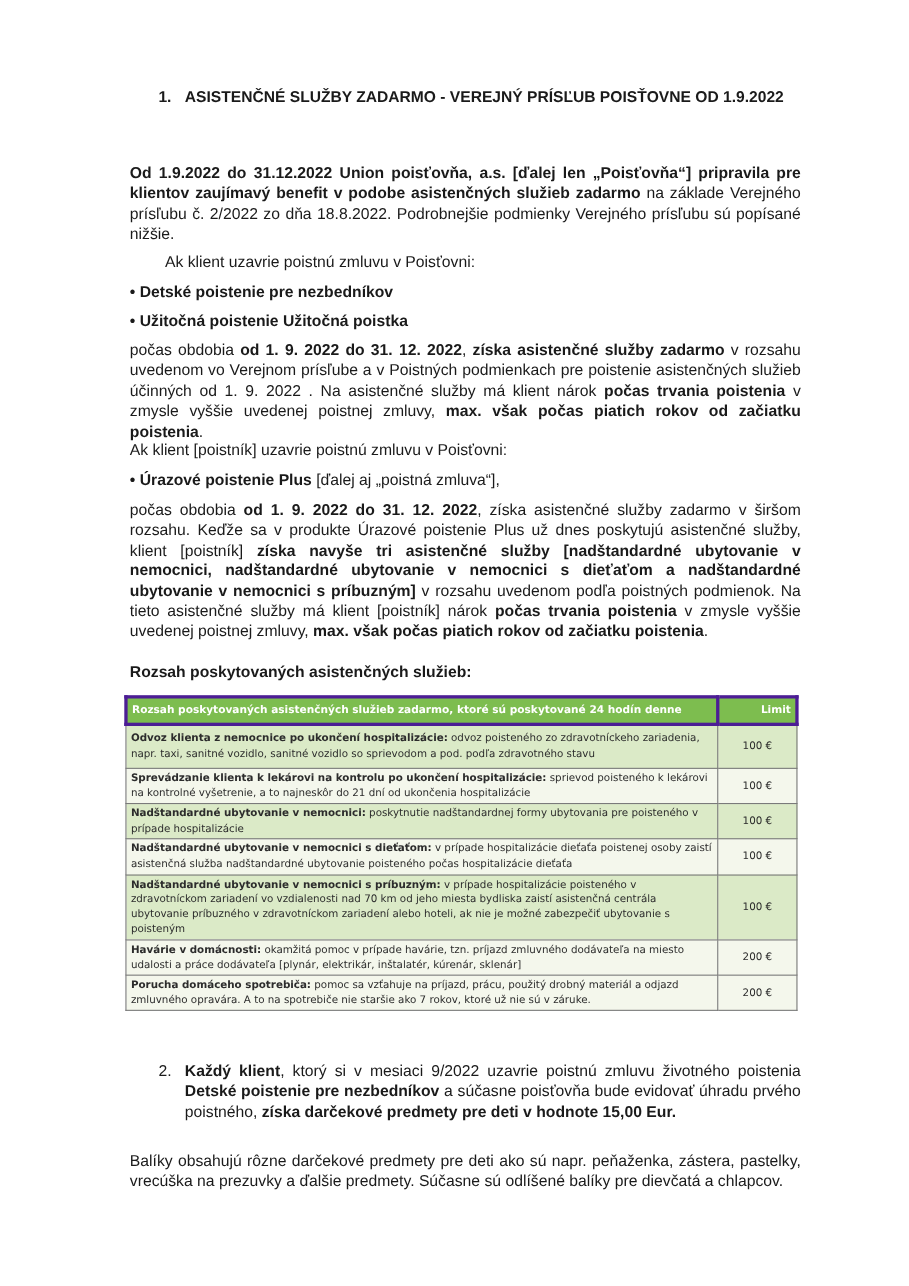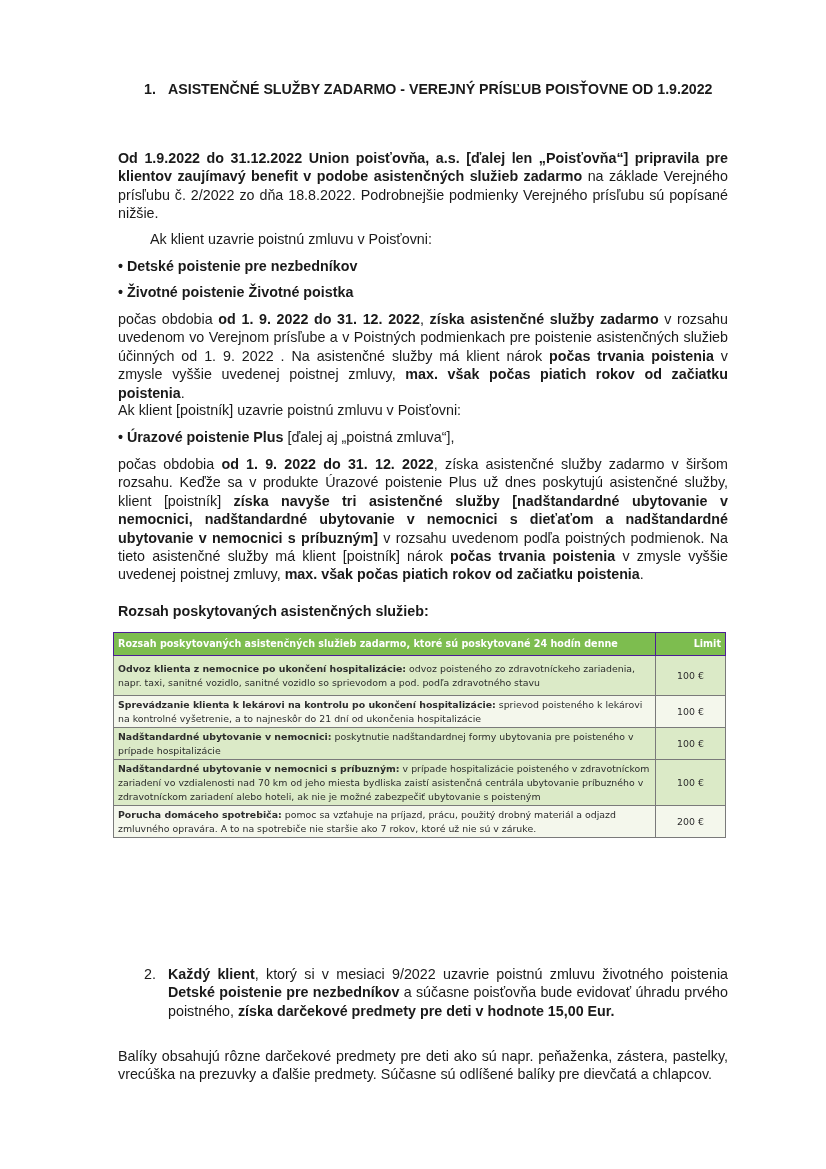--- a/index.html
+++ b/index.html
@@ -9,21 +9,21 @@
   .heading { position: absolute; top: 80px; left: 0; width: 610px; font-weight: bold;
              font-size: 14.2px; line-height: 19px; text-align: justify; }
   .heading .num { position: absolute; left: 26px; top: 0; }
   .heading .txt { margin-left: 50px; display: block; text-align: justify; text-align-last: left; }
   .p { font-size: 14.3px; line-height: 18.4px; text-align: justify; margin: 0; }
   .b { font-weight: bold; }
   .blk { position: absolute; left: 0; width: 610px; }
   table.svc { position: absolute; left: -5px; top: 632px; width: 613px; border-collapse: collapse;
               font-family: "DejaVu Sans", sans-serif; font-size: 9.4px; line-height: 13.6px; color: #2c2c2c; }
   table.svc th { background: #7dbd4f; color: #ffffff; font-weight: bold; text-align: left;
-                 padding: 2px 4px; height: 18px; border: 1px solid #4c1d95; font-size: 9.6px; }
+                 padding: 2px 4px; height: 18px; border: 3px solid #4c1d95; font-size: 9.6px; }
   table.svc th.lim { text-align: right; width: 61px; }
   table.svc td { border: 1px solid #7a7a7a; padding: 2px 4px; vertical-align: middle; }
   table.svc td.lim { text-align: center; width: 61px; }
   table.svc tr.odd td { background: #f4f7ec; }
   table.svc tr.even td { background: #dbeac7; }
   table.svc td .t { font-weight: bold; }
 </style>
 </head>
 <body>
 
@@ -38,21 +38,21 @@
     <p class="p"><span class="b">Od 1.9.2022 do 31.12.2022 Union poisťovňa, a.s. [ďalej len „Poisťovňa“] pripravila pre klientov zaujímavý benefit v podobe asistenčných služieb zadarmo</span><span> na základe Verejného prísľubu č. 2/2022 zo dňa 18.8.2022. Podrobnejšie podmienky Verejného prísľubu sú popísané nižšie.</span></p>
   </div>
 
   <div class="blk" style="top:230px;margin-left:32px;">
     <p class="p">Ak klient uzavrie poistnú zmluvu v Poisťovni:</p>
   </div>
   <div class="blk" style="top:257px;">
     <p class="p b">• Detské poistenie pre nezbedníkov</p>
   </div>
   <div class="blk" style="top:283px;">
-    <p class="p b">• Životné poistenie Životné poistka</p>
+    <p class="p b">• Užitočná poistenie Užitočná poistka</p>
   </div>
   <div class="blk" style="top:310px;">
     <p class="p"><span>počas obdobia </span><span class="b">od 1. 9. 2022 do 31. 12. 2022</span><span>, </span><span class="b">získa asistenčné služby zadarmo</span><span> v rozsahu uvedenom vo Verejnom prísľube a v Poistných podmienkach pre poistenie asistenčných služieb účinných od 1. 9. 2022 . Na asistenčné služby má klient nárok </span><span class="b">počas trvania poistenia</span><span> v zmysle vyššie uvedenej poistnej zmluvy, </span><span class="b">max. však počas piatich rokov od začiatku poistenia</span><span>.</span></p>
   </div>
 
   <div class="blk" style="top:401px;">
     <p class="p">Ak klient [poistník] uzavrie poistnú zmluvu v Poisťovni:</p>
   </div>
   <div class="blk" style="top:428px;">
     <p class="p"><span class="b">• Úrazové poistenie Plus</span><span> [ďalej aj „poistná zmluva“],</span></p>
@@ -78,23 +78,31 @@
         <td class="lim">100 €</td>
       </tr>
       <tr class="odd" style="height:32px">
         <td><span class="t">Sprevádzanie klienta k lekárovi na kontrolu po ukončení hospitalizácie:</span><span> sprievod poisteného k lekárovi na kontrolné vyšetrenie, a to najneskôr do 21 dní od ukončenia hospitalizácie</span></td>
         <td class="lim">100 €</td>
       </tr>
       <tr class="even" style="height:32px">
         <td><span class="t">Nadštandardné ubytovanie v nemocnici:</span><span> poskytnutie nadštandardnej formy ubytovania pre poisteného v prípade hospitalizácie</span></td>
         <td class="lim">100 €</td>
       </tr>
+      <tr class="odd" style="height:32px">
+        <td><span class="t">Nadštandardné ubytovanie v nemocnici s dieťaťom:</span><span> v prípade hospitalizácie dieťaťa poistenej osoby zaistí asistenčná služba nadštandardné ubytovanie poisteného počas hospitalizácie dieťaťa</span></td>
+        <td class="lim">100 €</td>
+      </tr>
       <tr class="even" style="height:44px">
         <td><span class="t">Nadštandardné ubytovanie v nemocnici s príbuzným:</span><span> v prípade hospitalizácie poisteného v zdravotníckom zariadení vo vzdialenosti nad 70 km od jeho miesta bydliska zaistí asistenčná centrála ubytovanie príbuzného v zdravotníckom zariadení alebo hoteli, ak nie je možné zabezpečiť ubytovanie s poisteným</span></td>
         <td class="lim">100 €</td>
+      </tr>
+      <tr class="odd" style="height:32px">
+        <td><span class="t">Havárie v domácnosti:</span><span> okamžitá pomoc v prípade havárie, tzn. príjazd zmluvného dodávateľa na miesto udalosti a práce dodávateľa [plynár, elektrikár, inštalatér, kúrenár, sklenár]</span></td>
+        <td class="lim">200 €</td>
       </tr>
       <tr class="odd" style="height:32px">
         <td><span class="t">Porucha domáceho spotrebiča:</span><span> pomoc sa vzťahuje na príjazd, prácu, použitý drobný materiál a odjazd zmluvného opravára. A to na spotrebiče nie staršie ako 7 rokov, ktoré už nie sú v záruke.</span></td>
         <td class="lim">200 €</td>
       </tr>
     </tbody>
   </table>
 
   <div class="blk" style="top:965px;">
     <span class="p" style="position:absolute;left:26px;top:0;">2.</span>

